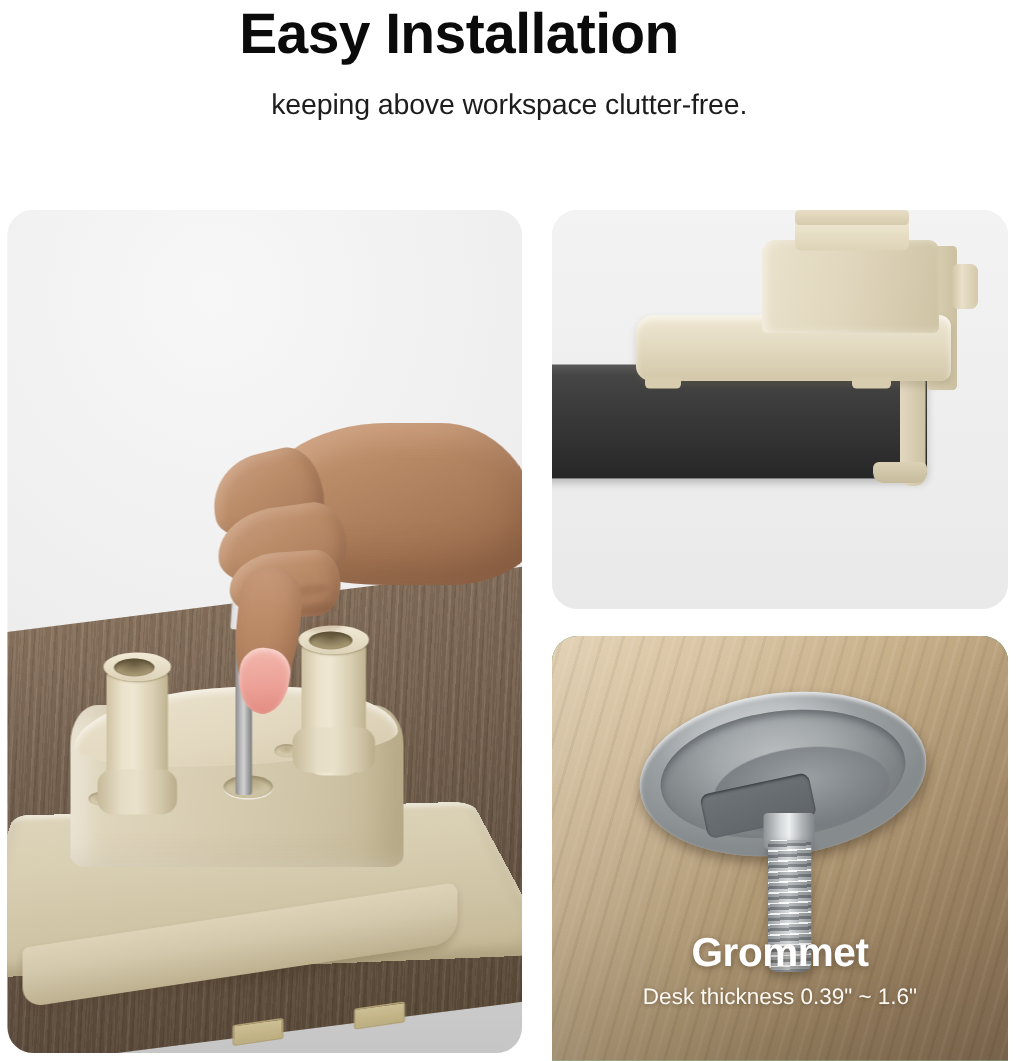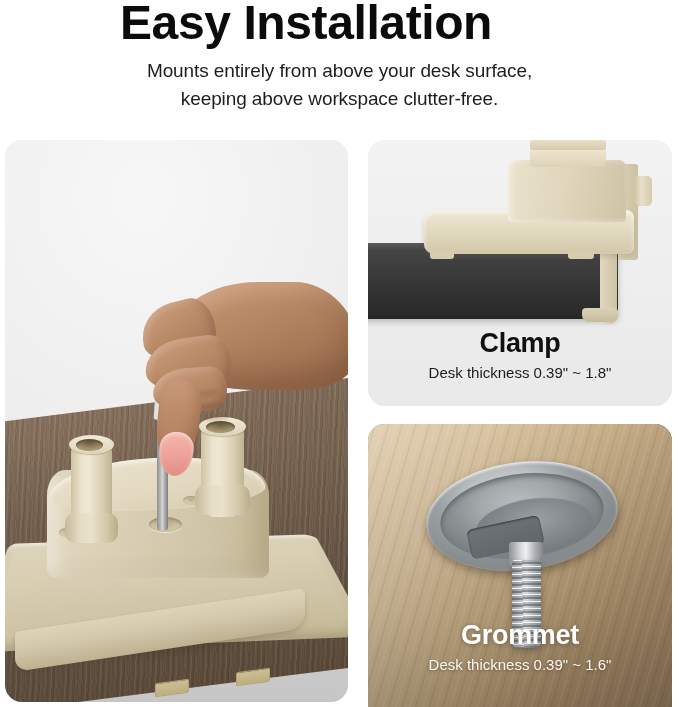--- a/index.html
+++ b/index.html
@@ -25,21 +25,21 @@
     position: absolute;
     left: 0; top: 0;
     width: 679px;
     height: 132px;
     text-align: center;
   }
   .title {
     position: absolute;
     left: 0; top: 1px;
     width: 612px;
-    font-size: 48px;
+    font-size: 38px;
     font-weight: 700;
     letter-spacing: -0.4px;
     color: #0b0b0b;
     line-height: 44px;
   }
   .subtitle {
     position: absolute;
     left: 0; top: 57px;
     width: 679px;
     font-size: 19px;
@@ -536,21 +536,20 @@
   }
 </style>
 </head>
 <body>
 
 <div id="root">
 
   <div class="header">
     <div class="title">Easy Installation</div>
     <div class="subtitle">
-      <div>Mounts entirely from above your desk surface,</div>
       <div>keeping above workspace clutter-free.</div>
     </div>
   </div>
 
   <div class="panel" id="panel-top-mounted">
 
     <div class="tm-backdrop"></div>
     <div class="tm-desk"></div>
     <div class="tm-desk-shade"></div>
     <div class="tm-shadow"></div>
@@ -610,24 +609,20 @@
     <div class="clamp-jaw"></div>
     <div class="clamp-jaw-foot"></div>
     <div class="clamp-topbar"></div>
     <div class="clamp-pad"></div>
     <div class="clamp-pad2"></div>
     <div class="clamp-riser"></div>
     <div class="clamp-collar"></div>
     <div class="clamp-collar-cap"></div>
     <div class="clamp-knob"></div>
 
-    <div class="caption-block" id="clamp-caption">
-      <div class="caption-title">Clamp</div>
-      <div class="caption-sub">Desk thickness 0.39" ~ 1.8"</div>
-    </div>
   </div>
 
   <div class="panel" id="panel-grommet">
     <div class="grommet-wood"></div>
     <div class="grommet-wood-shade"></div>
 
     <div class="grommet-hole-shadow"></div>
     <div class="grommet-plate">
       <div class="grommet-plate-inner">
         <div class="grommet-plate-dish"></div>

